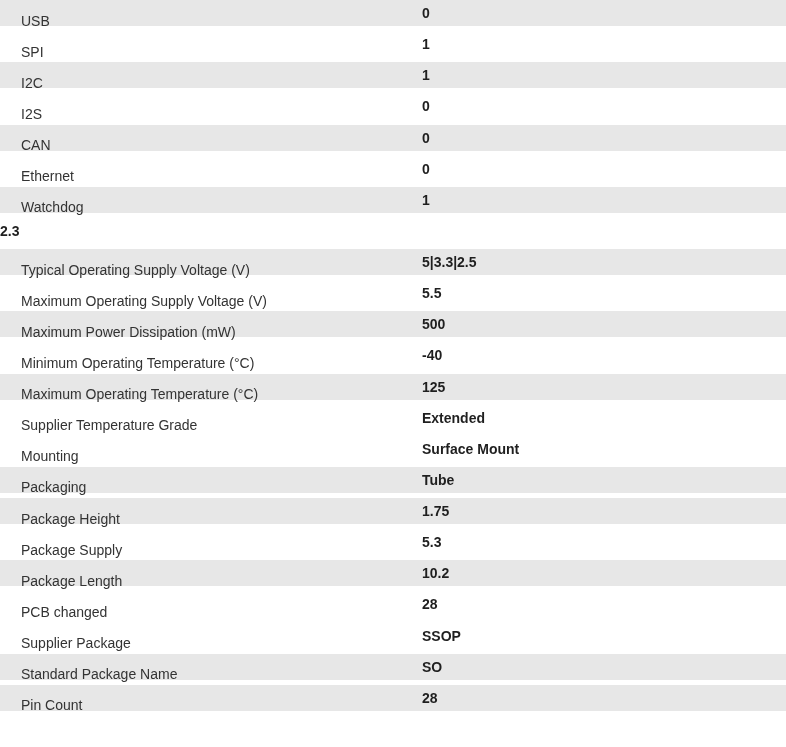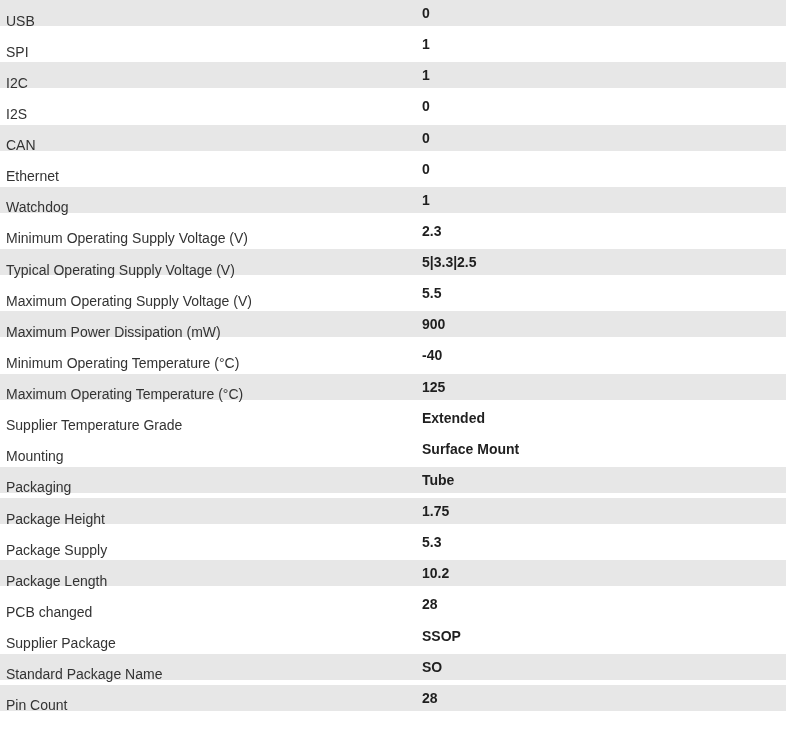--- a/index.html
+++ b/index.html
@@ -23,21 +23,21 @@
     align-items: center;
     border-bottom: 5px solid #ffffff;
     background: #ffffff;
   }
   .spec-row.gray {
     background: #e7e7e7;
   }
   .spec-label {
     box-sizing: border-box;
     width: 422px;
-    padding-left: 6px;
+    padding-left: 21px;
     font-size: 14px;
     font-weight: 400;
     color: #333333;
     white-space: nowrap;
     overflow: hidden;
     margin-top: 15px;
   }
   .spec-value {
     flex: 1;
     font-size: 14px;
@@ -73,34 +73,33 @@
   </div>
     <div class="spec-row">
     <div class="spec-label">Ethernet</div>
     <div class="spec-value">0</div>
   </div>
     <div class="spec-row gray">
     <div class="spec-label">Watchdog</div>
     <div class="spec-value">1</div>
   </div>
     <div class="spec-row">
-    <div class="spec-label">Minimum Operating Supply Voltage (V)</div>
     <div class="spec-value">2.3</div>
   </div>
     <div class="spec-row gray">
     <div class="spec-label">Typical Operating Supply Voltage (V)</div>
     <div class="spec-value">5|3.3|2.5</div>
   </div>
     <div class="spec-row">
     <div class="spec-label">Maximum Operating Supply Voltage (V)</div>
     <div class="spec-value">5.5</div>
   </div>
     <div class="spec-row gray">
     <div class="spec-label">Maximum Power Dissipation (mW)</div>
-    <div class="spec-value">900</div>
+    <div class="spec-value">500</div>
   </div>
     <div class="spec-row">
     <div class="spec-label">Minimum Operating Temperature (°C)</div>
     <div class="spec-value">-40</div>
   </div>
     <div class="spec-row gray">
     <div class="spec-label">Maximum Operating Temperature (°C)</div>
     <div class="spec-value">125</div>
   </div>
     <div class="spec-row">

